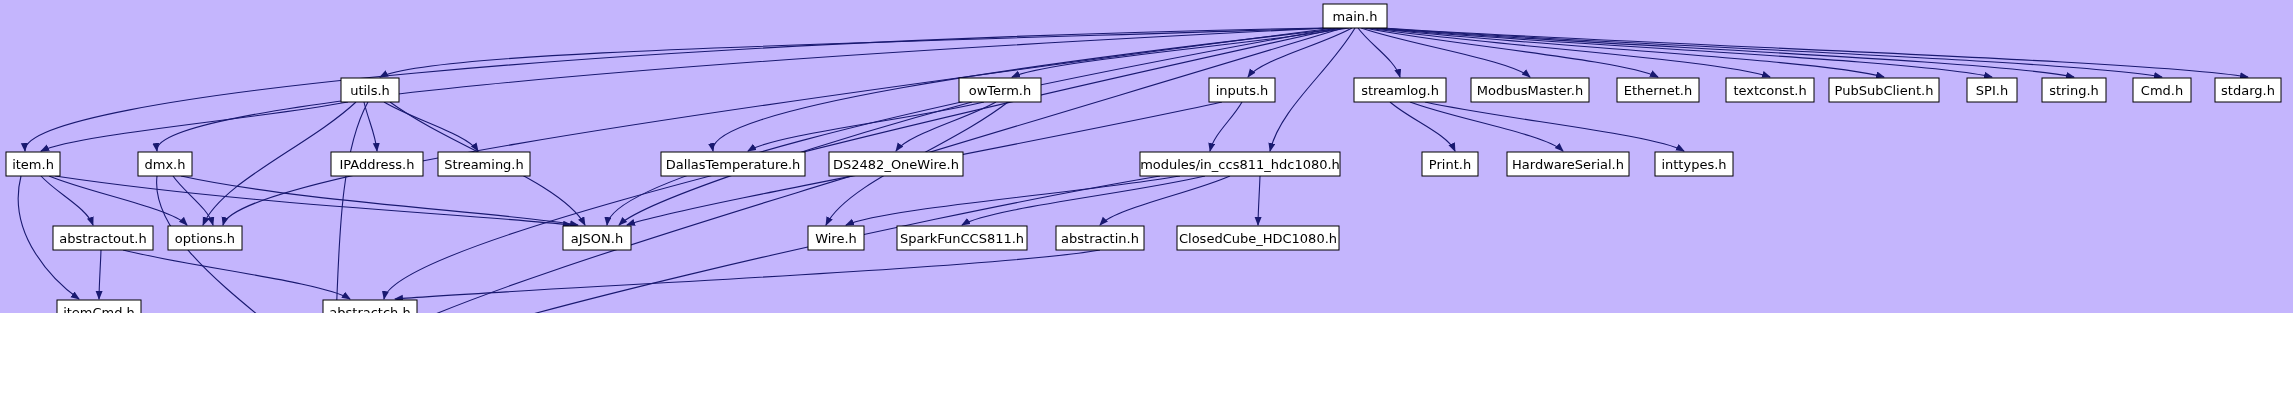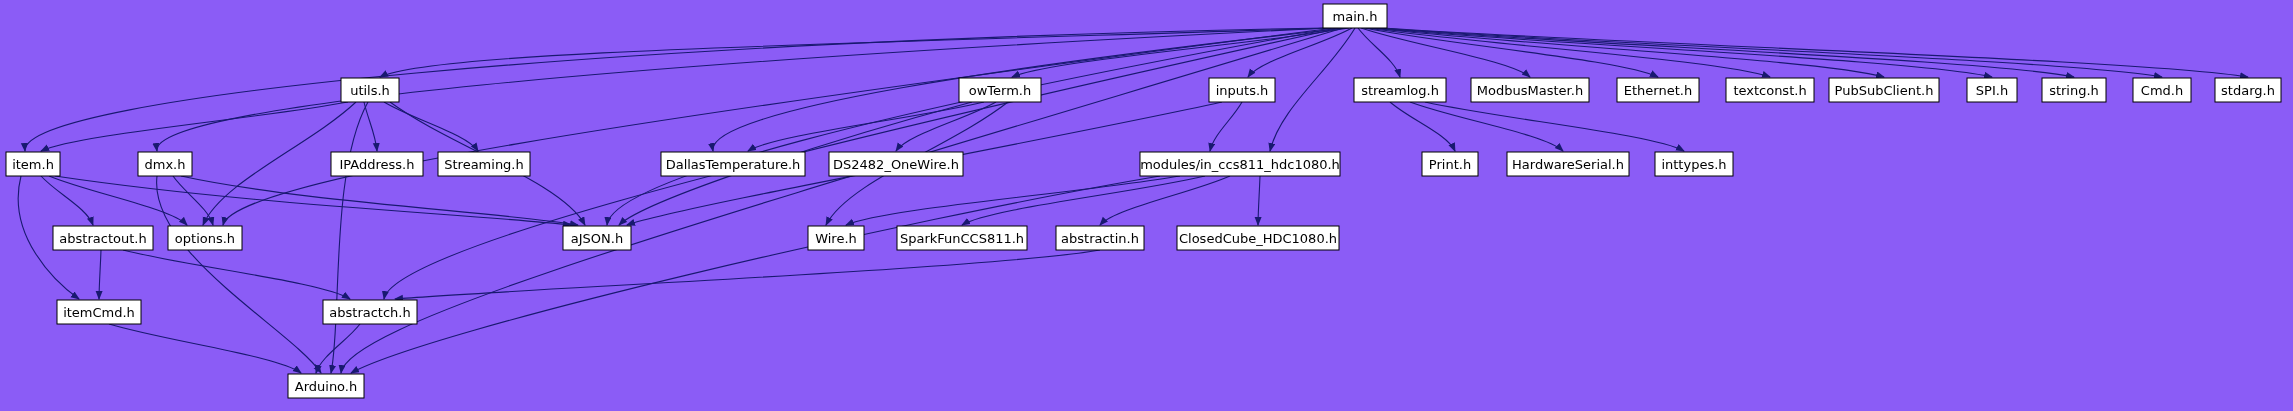--- a/index.html
+++ b/index.html
@@ -4,22 +4,22 @@
 <style>
   html, body {
     margin: 0;
     padding: 0;
     background: #ffffff;
     font-family: "DejaVu Sans", "Liberation Sans", sans-serif;
   }
   #stage {
     position: relative;
     width: 2293px;
-    height: 411px;
-    background: #8b5cf6;
+    height: 313px;
+    background: #c4b5fd;
     overflow: hidden;
   }
   svg { display: block; }
   .edge {
     fill: none;
     stroke-width: 1.1px;
   }
   .node-box {
     fill: #ffffff;
     stroke: #000000;

